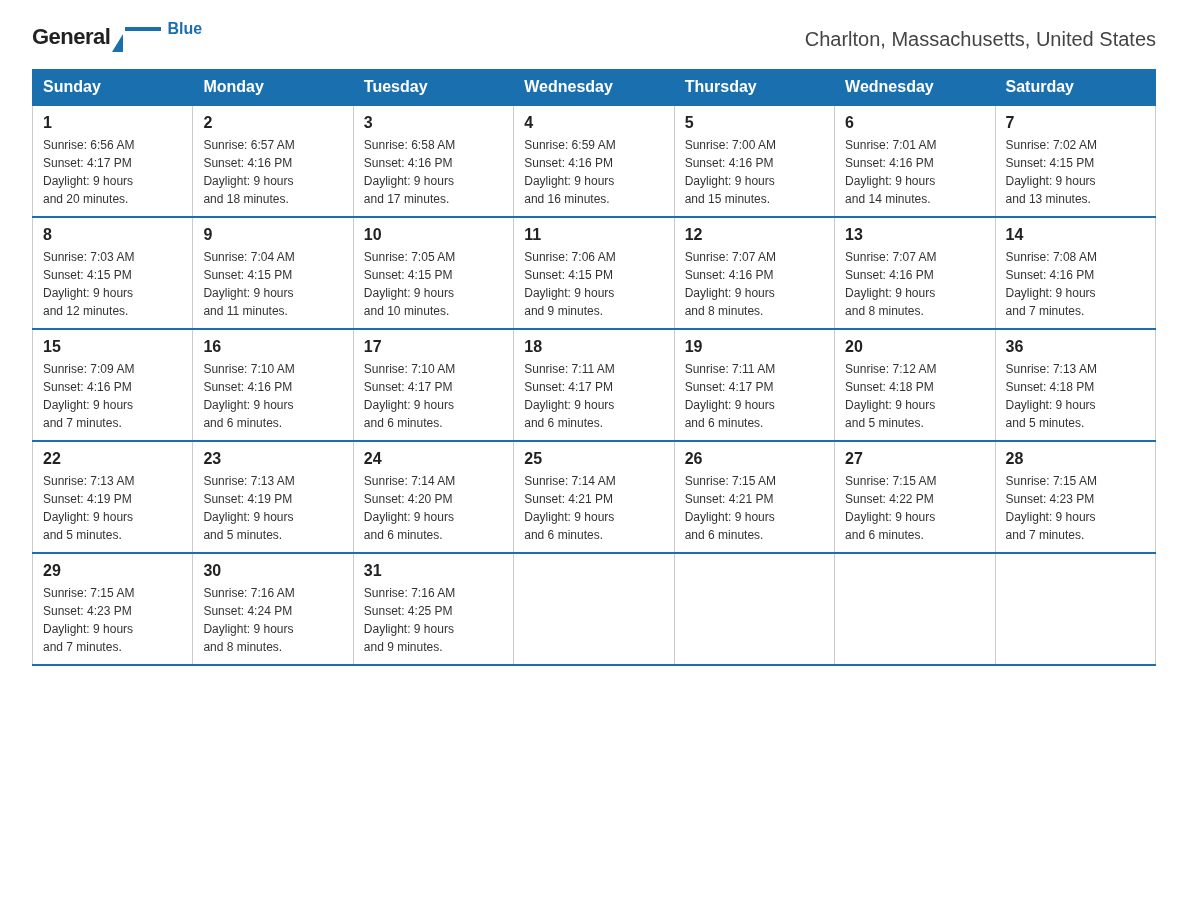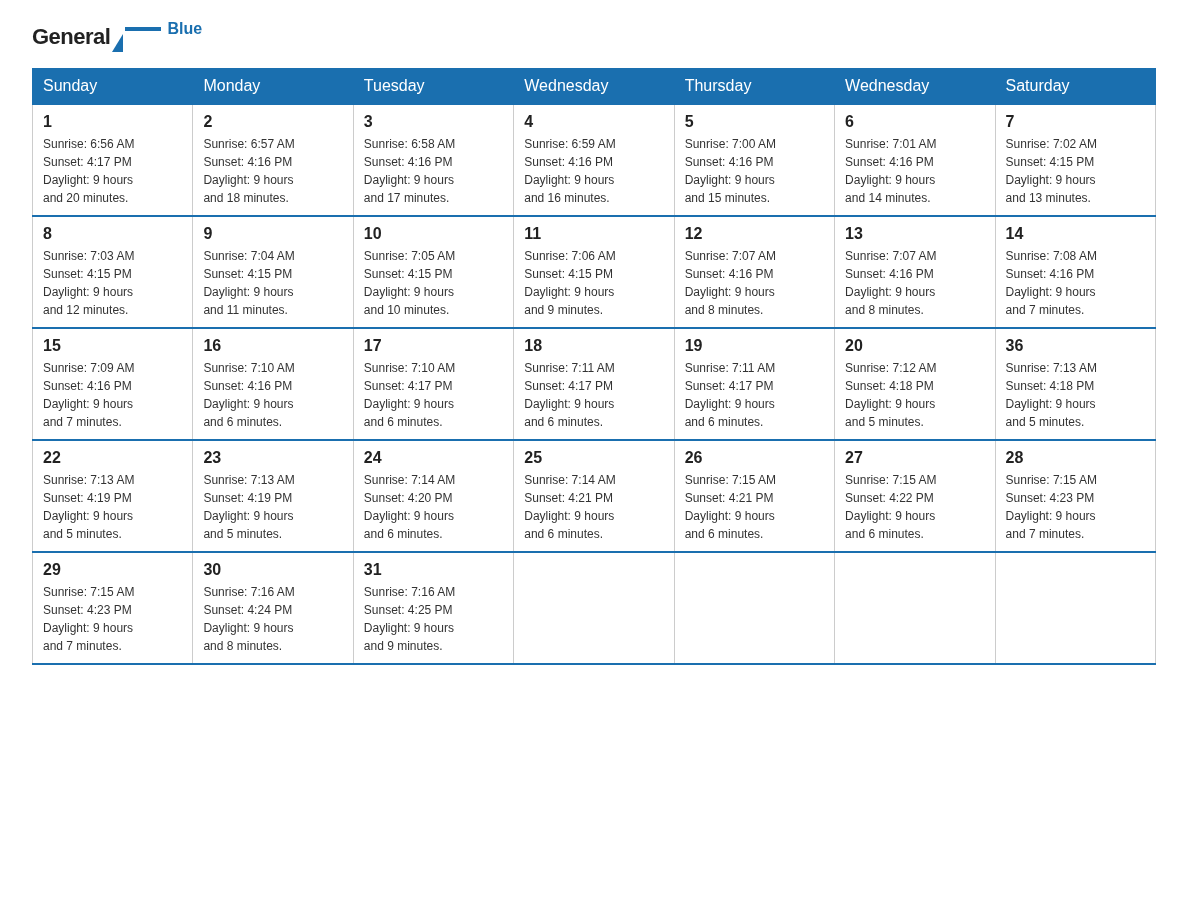--- a/index.html
+++ b/index.html
@@ -76,21 +76,21 @@
     }
     table {
       width: 100%;
       border-collapse: collapse;
       table-layout: fixed;
     }
     thead tr th {
       background: #1a6faf;
       color: #fff;
       font-size: 16px;
-      font-weight: normal;
+      font-weight: bold;
       padding: 8px 10px;
       text-align: left;
       border: 1px solid #1a6faf;
     }
     tbody tr td {
       vertical-align: top;
       padding: 8px 10px;
       font-size: 13px;
       border: 1px solid #ccc;
       border-top: 2px solid #1a6faf;
@@ -123,20 +123,21 @@
     <div class="logo-line1">
       <span class="logo-text-general">General</span>
       <span class="logo-triangle"></span>
     </div>
     <div class="logo-line2">
       <span class="logo-blue-bar"></span>
       <span class="logo-text-blue">Blue</span>
     </div>
   </div>
   <div class="title-block">
+    <div class="calendar-subtitle">Charlton, Massachusetts, United States</div>
   </div>
 </div>
 
 <table>
   <thead>
     <tr>
     <th>Sunday</th>
         <th>Monday</th>
         <th>Tuesday</th>
         <th>Wednesday</th>

